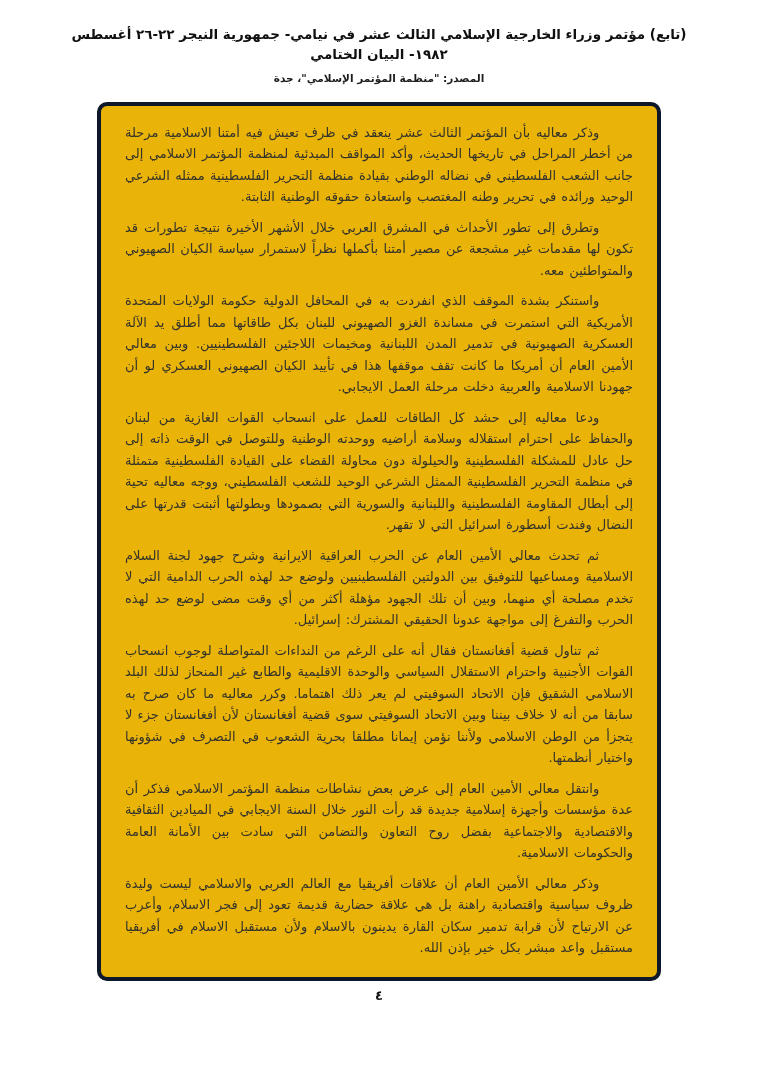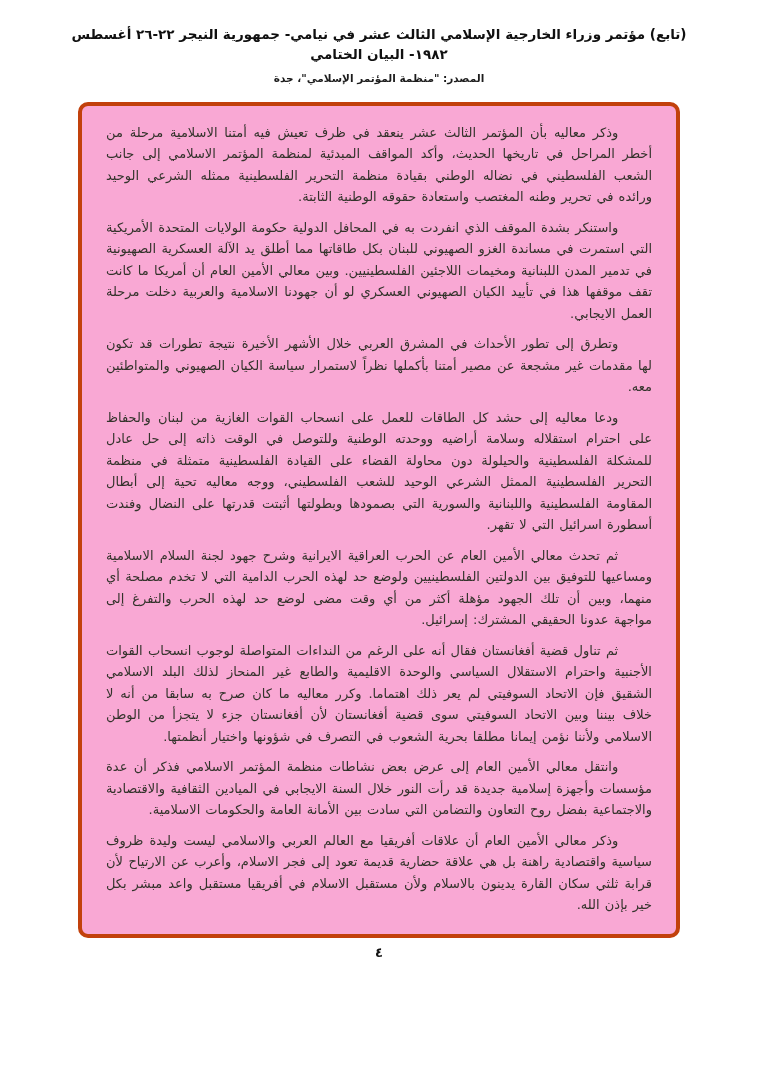--- a/index.html
+++ b/index.html
@@ -24,25 +24,25 @@
     padding: 0 4px;
   }
   .doc-source {
     font-weight: bold;
     font-size: 10.5px;
     text-align: center;
     margin-top: 7px;
     color: #1c1c1c;
   }
   .frame {
-    margin: 18px 25px 0;
-    border: 4px solid #c2410c;
+    margin: 18px 44px 0;
+    border: 4px solid #0f172a;
     border-radius: 10px;
     padding: 16px 24px 18px;
-    background: #f9a8d4;
+    background: #eab308;
   }
   .frame p {
     font-size: 13px;
     line-height: 21.5px;
     text-align: justify;
     text-align-last: right;
     text-indent: 2.6em;
     margin-bottom: 9px;
     word-spacing: 1px;
     color: #33332b;
@@ -60,24 +60,24 @@
 <body>
 
 <div class="page">
 
   <div class="doc-title">(تابع) مؤتمر وزراء الخارجية الإسلامي الثالث عشر في نيامي- جمهورية النيجر ٢٢-٢٦ أغسطس ١٩٨٢- البيان الختامي</div>
 
   <div class="doc-source">المصدر: "منظمة المؤتمر الإسلامي"، جدة</div>
 
   <div class="frame">
     <p>وذكر معاليه بأن المؤتمر الثالث عشر ينعقد في ظرف تعيش فيه أمتنا الاسلامية مرحلة من أخطر المراحل في تاريخها الحديث، وأكد المواقف المبدئية لمنظمة المؤتمر الاسلامي إلى جانب الشعب الفلسطيني في نضاله الوطني بقيادة منظمة التحرير الفلسطينية ممثله الشرعي الوحيد ورائده في تحرير وطنه المغتصب واستعادة حقوقه الوطنية الثابتة.</p>
+    <p>وتطرق إلى تطور الأحداث في المشرق العربي خلال الأشهر الأخيرة نتيجة تطورات قد تكون لها مقدمات غير مشجعة عن مصير أمتنا بأكملها نظراً لاستمرار سياسة الكيان الصهيوني والمتواطئين معه.</p>
     <p>واستنكر بشدة الموقف الذي انفردت به في المحافل الدولية حكومة الولايات المتحدة الأمريكية التي استمرت في مساندة الغزو الصهيوني للبنان بكل طاقاتها مما أطلق يد الآلة العسكرية الصهيونية في تدمير المدن اللبنانية ومخيمات اللاجئين الفلسطينيين. وبين معالي الأمين العام أن أمريكا ما كانت تقف موقفها هذا في تأييد الكيان الصهيوني العسكري لو أن جهودنا الاسلامية والعربية دخلت مرحلة العمل الايجابي.</p>
-    <p>وتطرق إلى تطور الأحداث في المشرق العربي خلال الأشهر الأخيرة نتيجة تطورات قد تكون لها مقدمات غير مشجعة عن مصير أمتنا بأكملها نظراً لاستمرار سياسة الكيان الصهيوني والمتواطئين معه.</p>
     <p>ودعا معاليه إلى حشد كل الطاقات للعمل على انسحاب القوات الغازية من لبنان والحفاظ على احترام استقلاله وسلامة أراضيه ووحدته الوطنية وللتوصل في الوقت ذاته إلى حل عادل للمشكلة الفلسطينية والحيلولة دون محاولة القضاء على القيادة الفلسطينية متمثلة في منظمة التحرير الفلسطينية الممثل الشرعي الوحيد للشعب الفلسطيني، ووجه معاليه تحية إلى أبطال المقاومة الفلسطينية واللبنانية والسورية التي بصمودها وبطولتها أثبتت قدرتها على النضال وفندت أسطورة اسرائيل التي لا تقهر.</p>
     <p>ثم تحدث معالي الأمين العام عن الحرب العراقية الايرانية وشرح جهود لجنة السلام الاسلامية ومساعيها للتوفيق بين الدولتين الفلسطينيين ولوضع حد لهذه الحرب الدامية التي لا تخدم مصلحة أي منهما، وبين أن تلك الجهود مؤهلة أكثر من أي وقت مضى لوضع حد لهذه الحرب والتفرغ إلى مواجهة عدونا الحقيقي المشترك: إسرائيل.</p>
     <p>ثم تناول قضية أفغانستان فقال أنه على الرغم من النداءات المتواصلة لوجوب انسحاب القوات الأجنبية واحترام الاستقلال السياسي والوحدة الاقليمية والطابع غير المنحاز لذلك البلد الاسلامي الشقيق فإن الاتحاد السوفيتي لم يعر ذلك اهتماما. وكرر معاليه ما كان صرح به سابقا من أنه لا خلاف بيننا وبين الاتحاد السوفيتي سوى قضية أفغانستان لأن أفغانستان جزء لا يتجزأ من الوطن الاسلامي ولأننا نؤمن إيمانا مطلقا بحرية الشعوب في التصرف في شؤونها واختيار أنظمتها.</p>
     <p>وانتقل معالي الأمين العام إلى عرض بعض نشاطات منظمة المؤتمر الاسلامي فذكر أن عدة مؤسسات وأجهزة إسلامية جديدة قد رأت النور خلال السنة الايجابي في الميادين الثقافية والاقتصادية والاجتماعية بفضل روح التعاون والتضامن التي سادت بين الأمانة العامة والحكومات الاسلامية.</p>
-    <p>وذكر معالي الأمين العام أن علاقات أفريقيا مع العالم العربي والاسلامي ليست وليدة ظروف سياسية واقتصادية راهنة بل هي علاقة حضارية قديمة تعود إلى فجر الاسلام، وأعرب عن الارتياح لأن قرابة ثلثي سكان القارة يدينون بالاسلام ولأن مستقبل الاسلام في أفريقيا مستقبل واعد مبشر بكل خير بإذن الله.</p>
+    <p>وذكر معالي الأمين العام أن علاقات أفريقيا مع العالم العربي والاسلامي ليست وليدة ظروف سياسية واقتصادية راهنة بل هي علاقة حضارية قديمة تعود إلى فجر الاسلام، وأعرب عن الارتياح لأن قرابة تدمير سكان القارة يدينون بالاسلام ولأن مستقبل الاسلام في أفريقيا مستقبل واعد مبشر بكل خير بإذن الله.</p>
   </div>
 
   <div class="page-number">٤</div>
 
 </div>
 
 </body></html>

